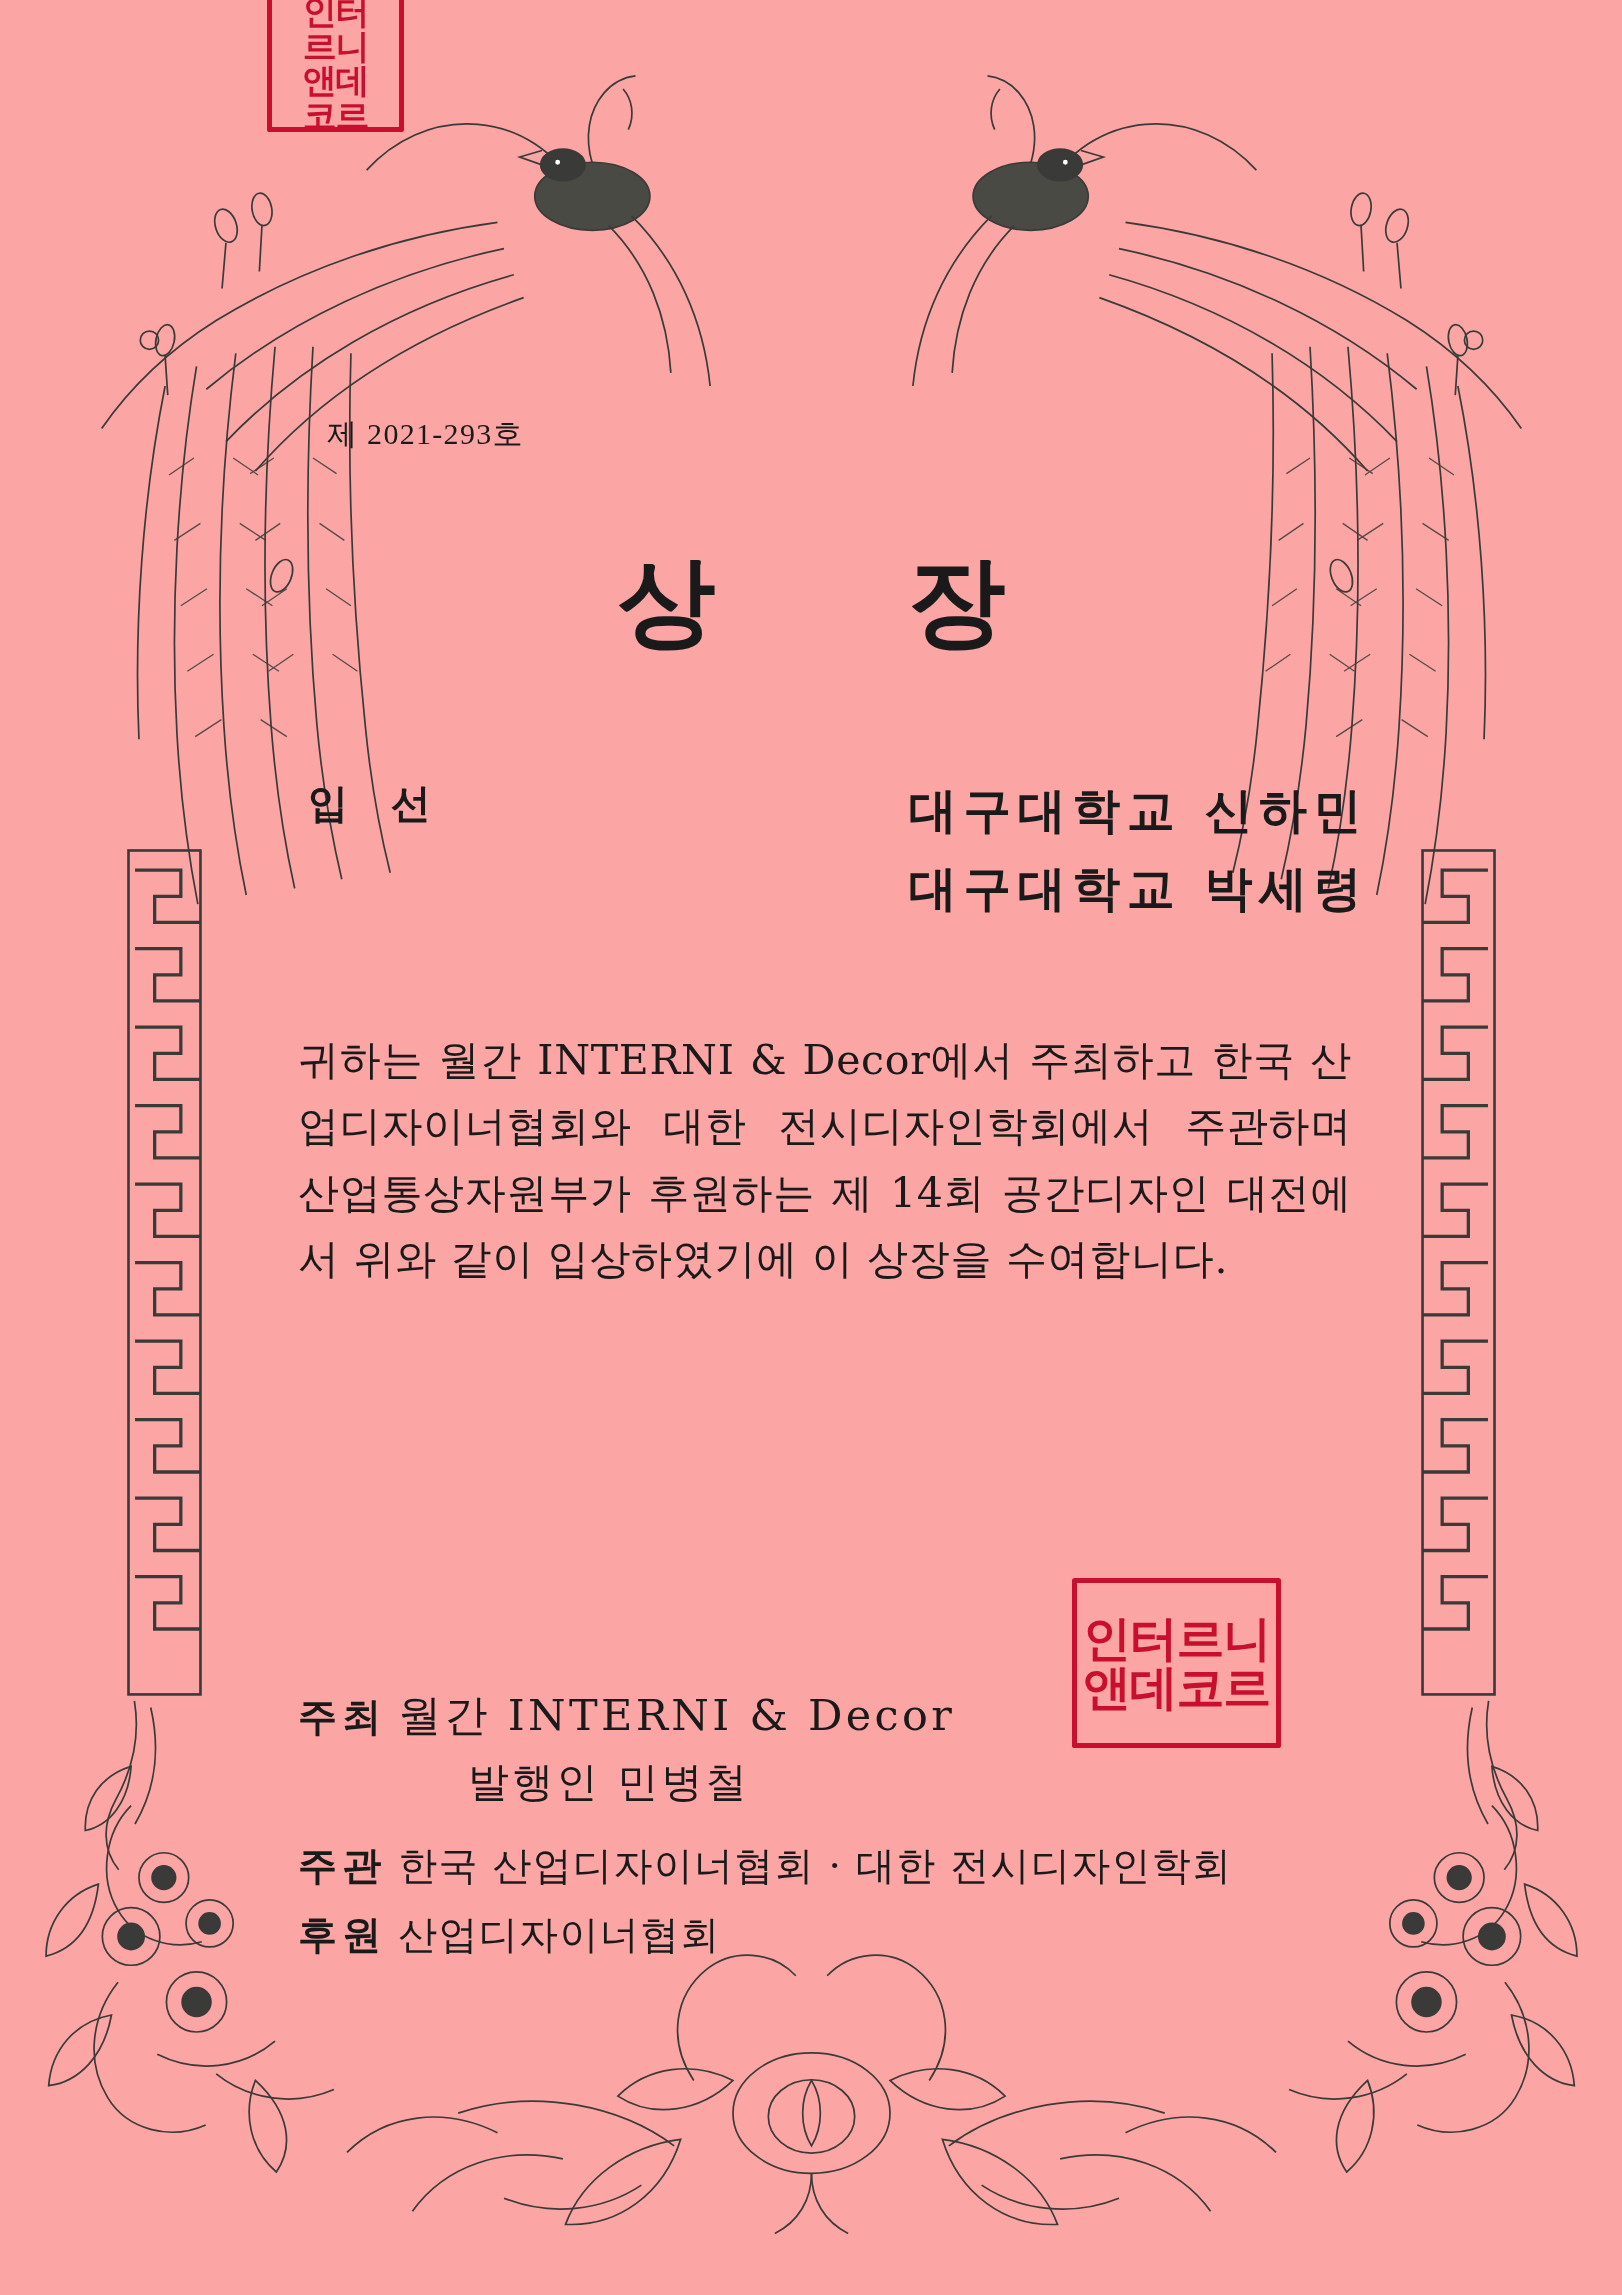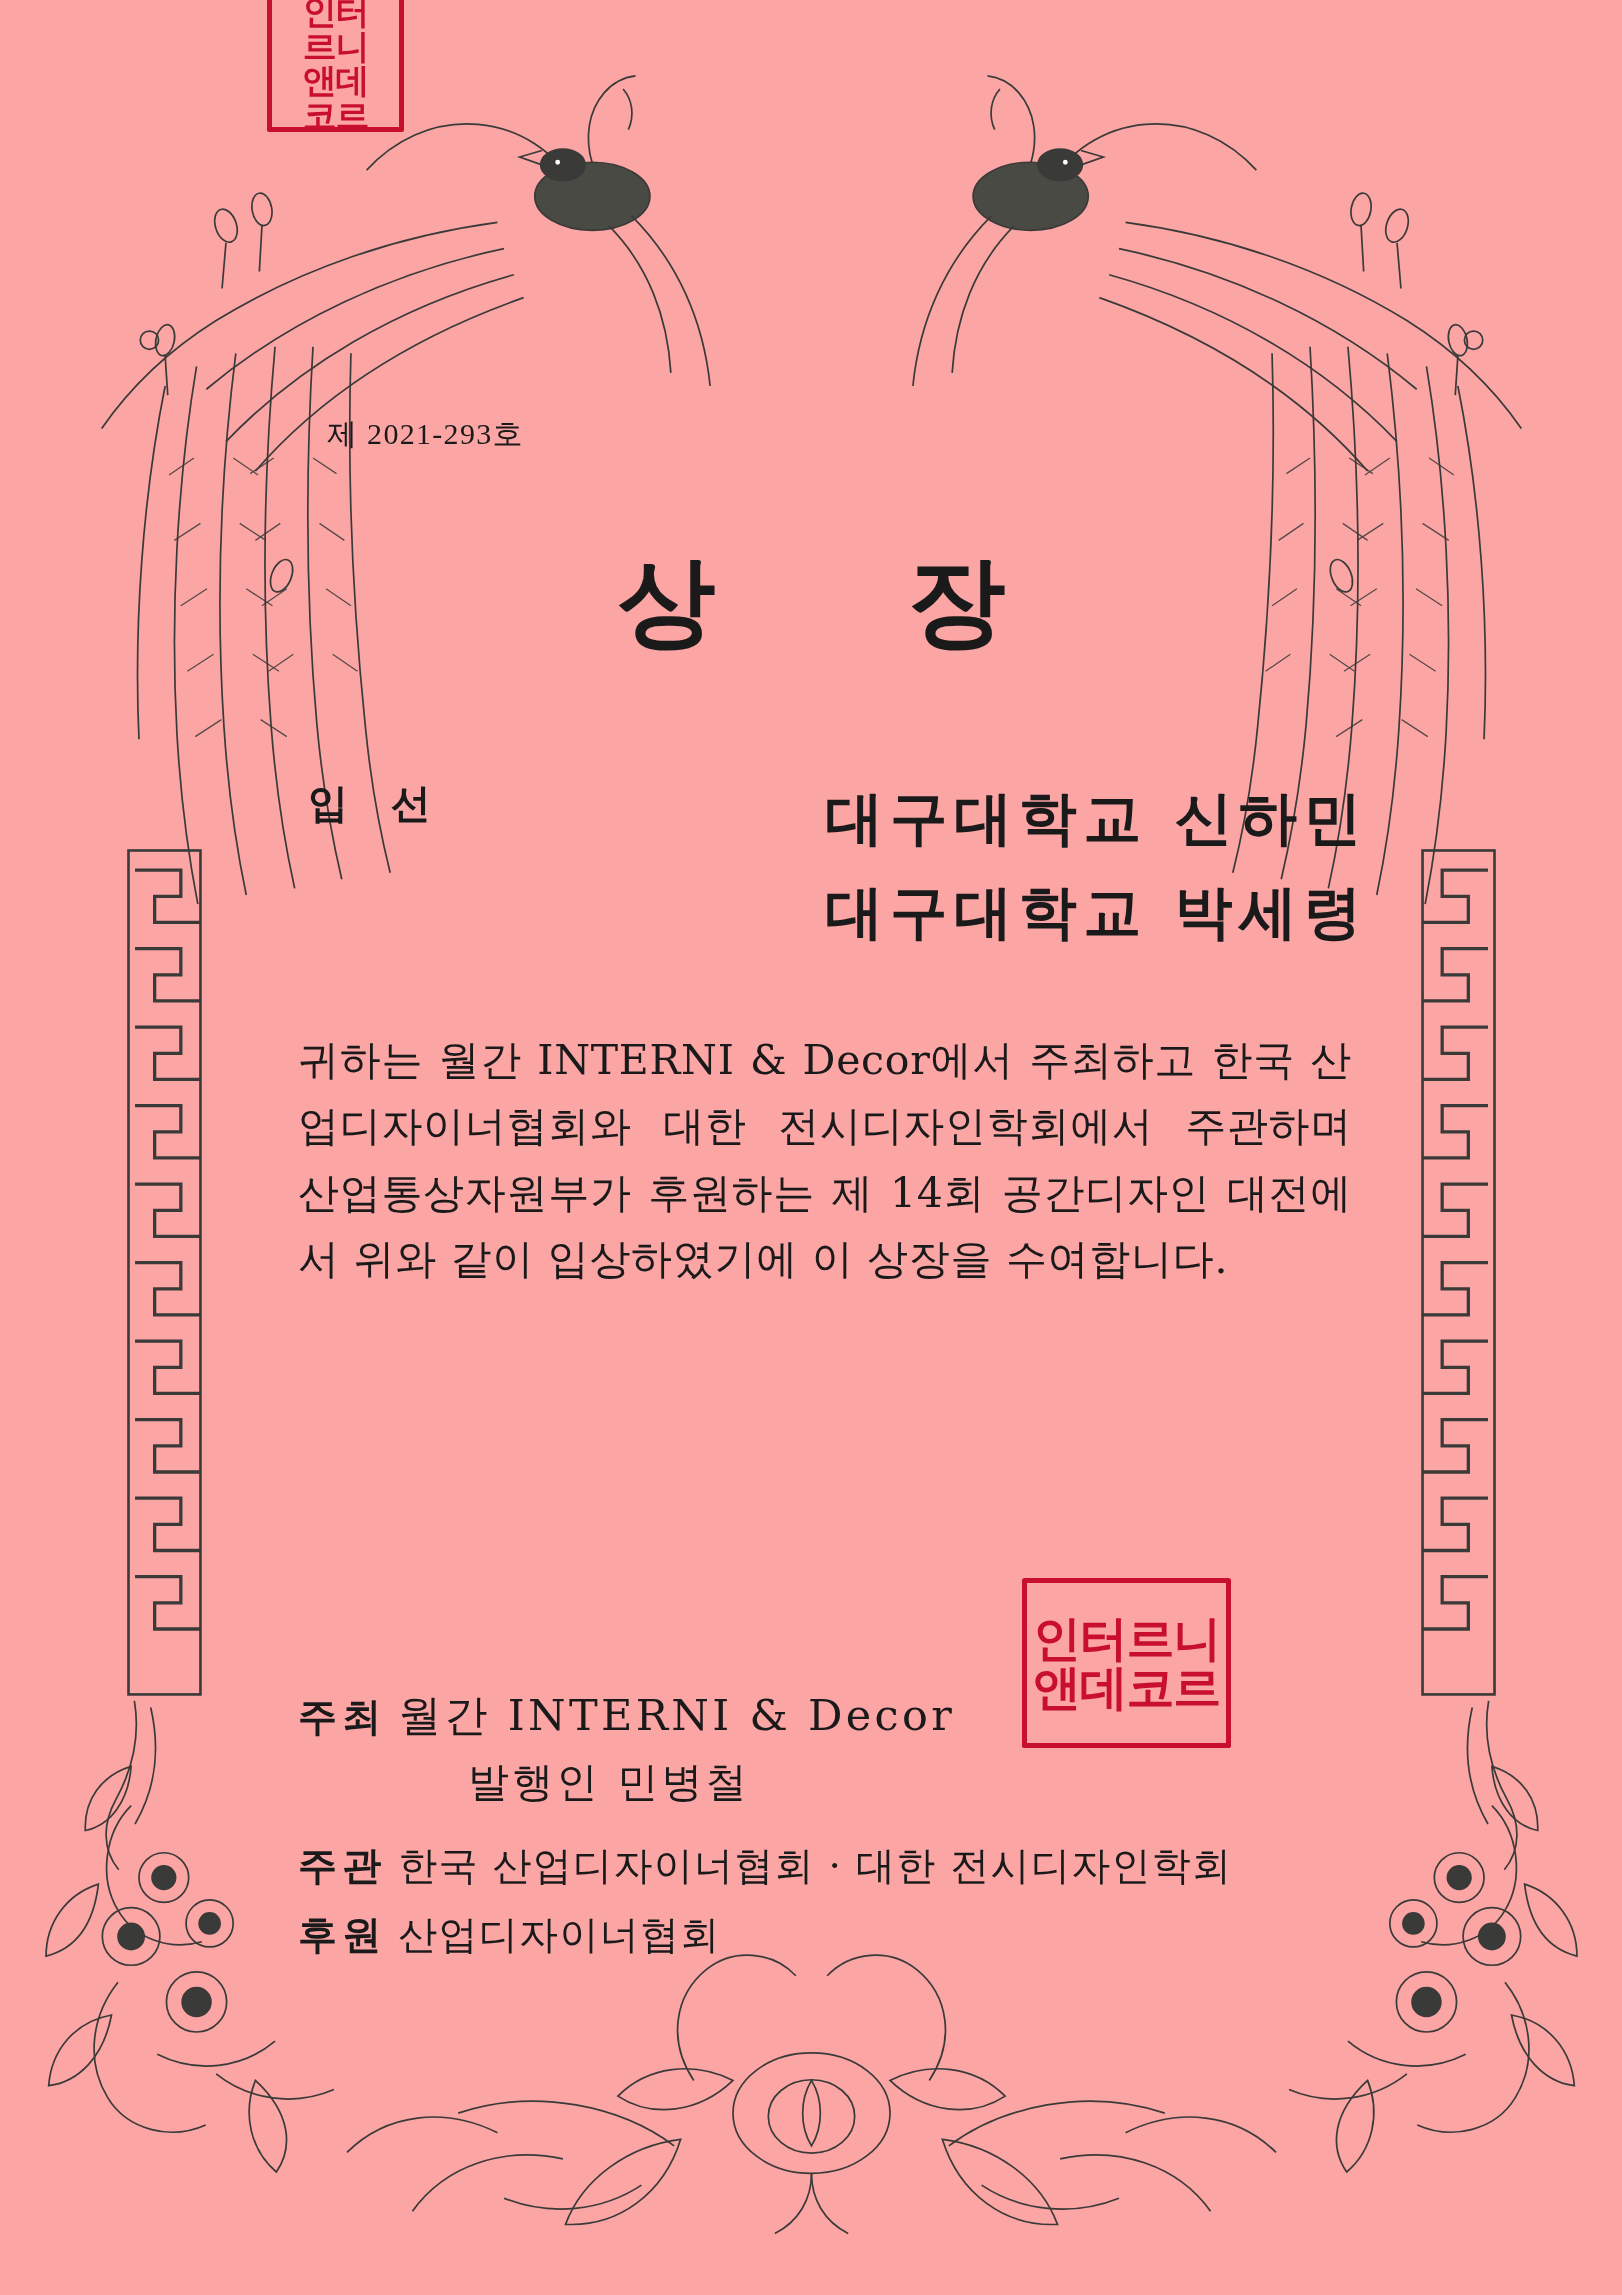--- a/index.html
+++ b/index.html
@@ -52,21 +52,21 @@
   .seal span { display: block; }
 
   .seal-top {
     left: 267px;
     top: -5.2px;
     width: 137px;
     height: 137px;
     font-size: 34px;
   }
   .seal-bottom {
-    left: 1022px;
+    left: 1072px;
     top: 1578px;
     width: 209px;
     height: 170px;
     font-size: 48px;
   }
 
   
   .doc-number {
     position: absolute;
     left: 327px;
@@ -98,21 +98,21 @@
     justify-content: space-between;
   }
   .award-rank {
     font-size: 40px;
     font-weight: 700;
     letter-spacing: 14.4px;
     font-family: "DejaVu Serif", serif;
     padding-top: 3.9px;
   }
   .recipients {
-    font-size: 58px;
+    font-size: 48px;
     font-weight: 700;
     font-family: "DejaVu Serif", serif;
     letter-spacing: 6.5px;
     line-height: 1.62;
   }
 
   .body-text {
     position: absolute;
     left: 298px;
     top: 1027px;

